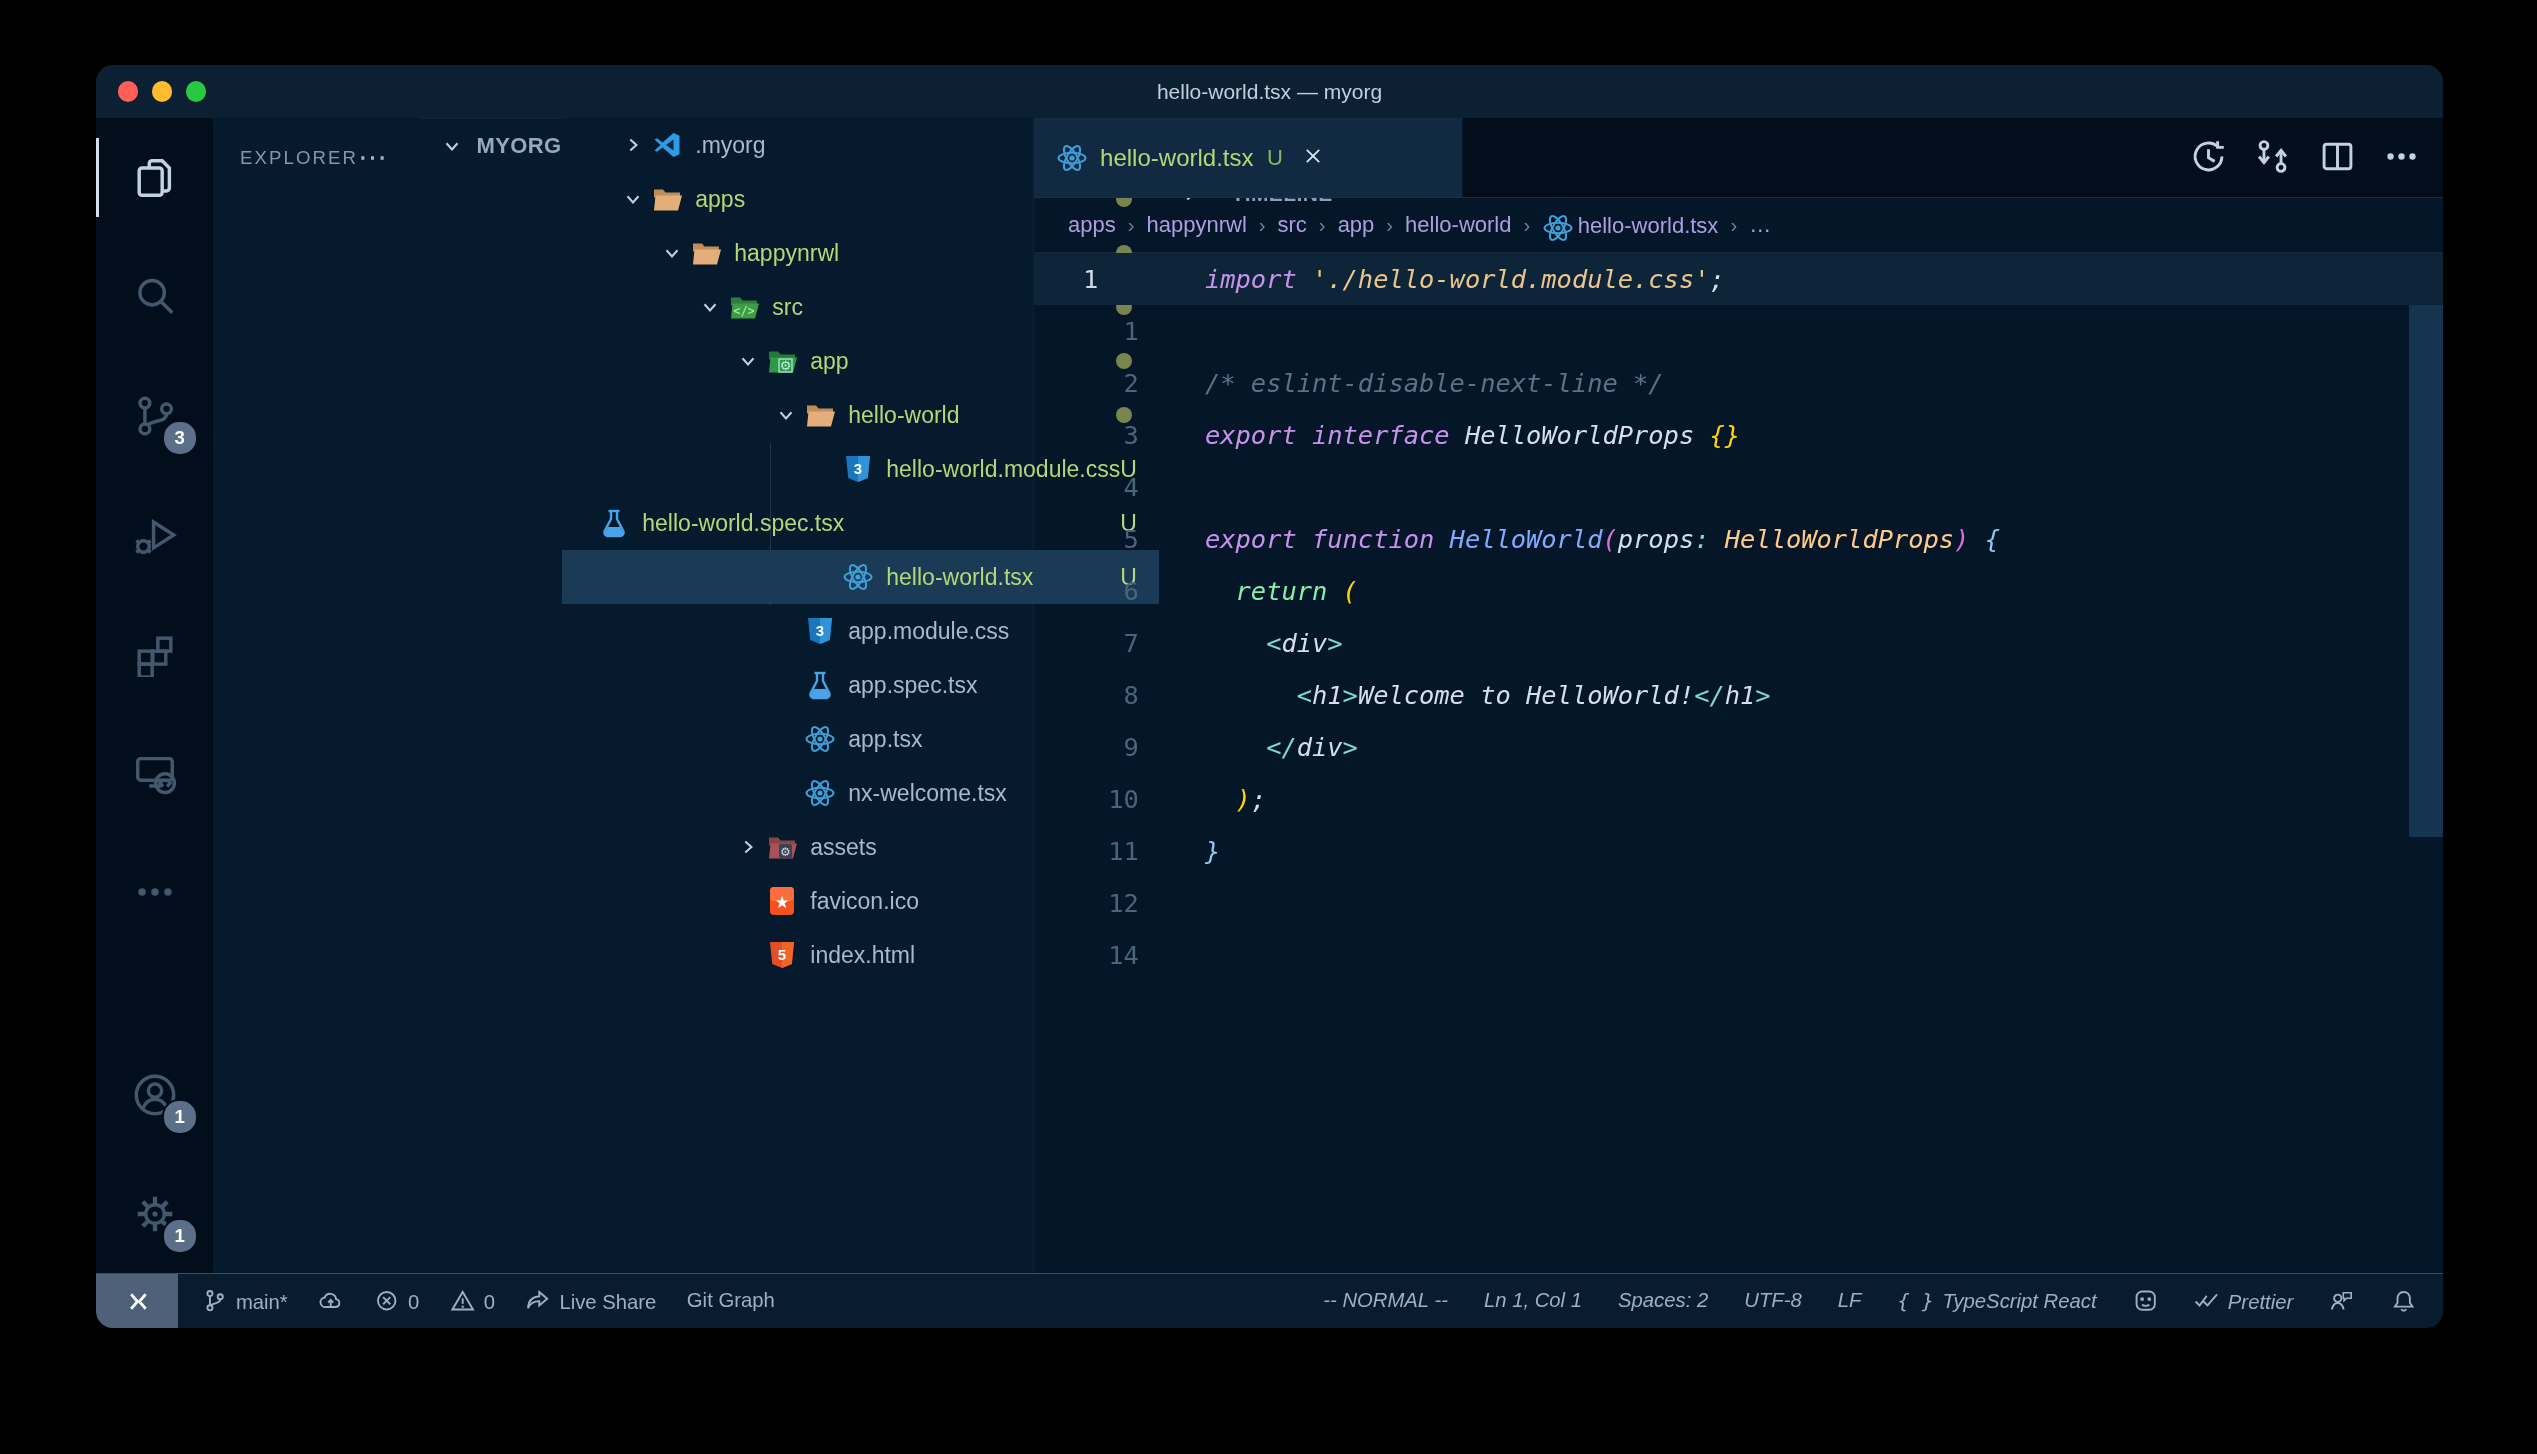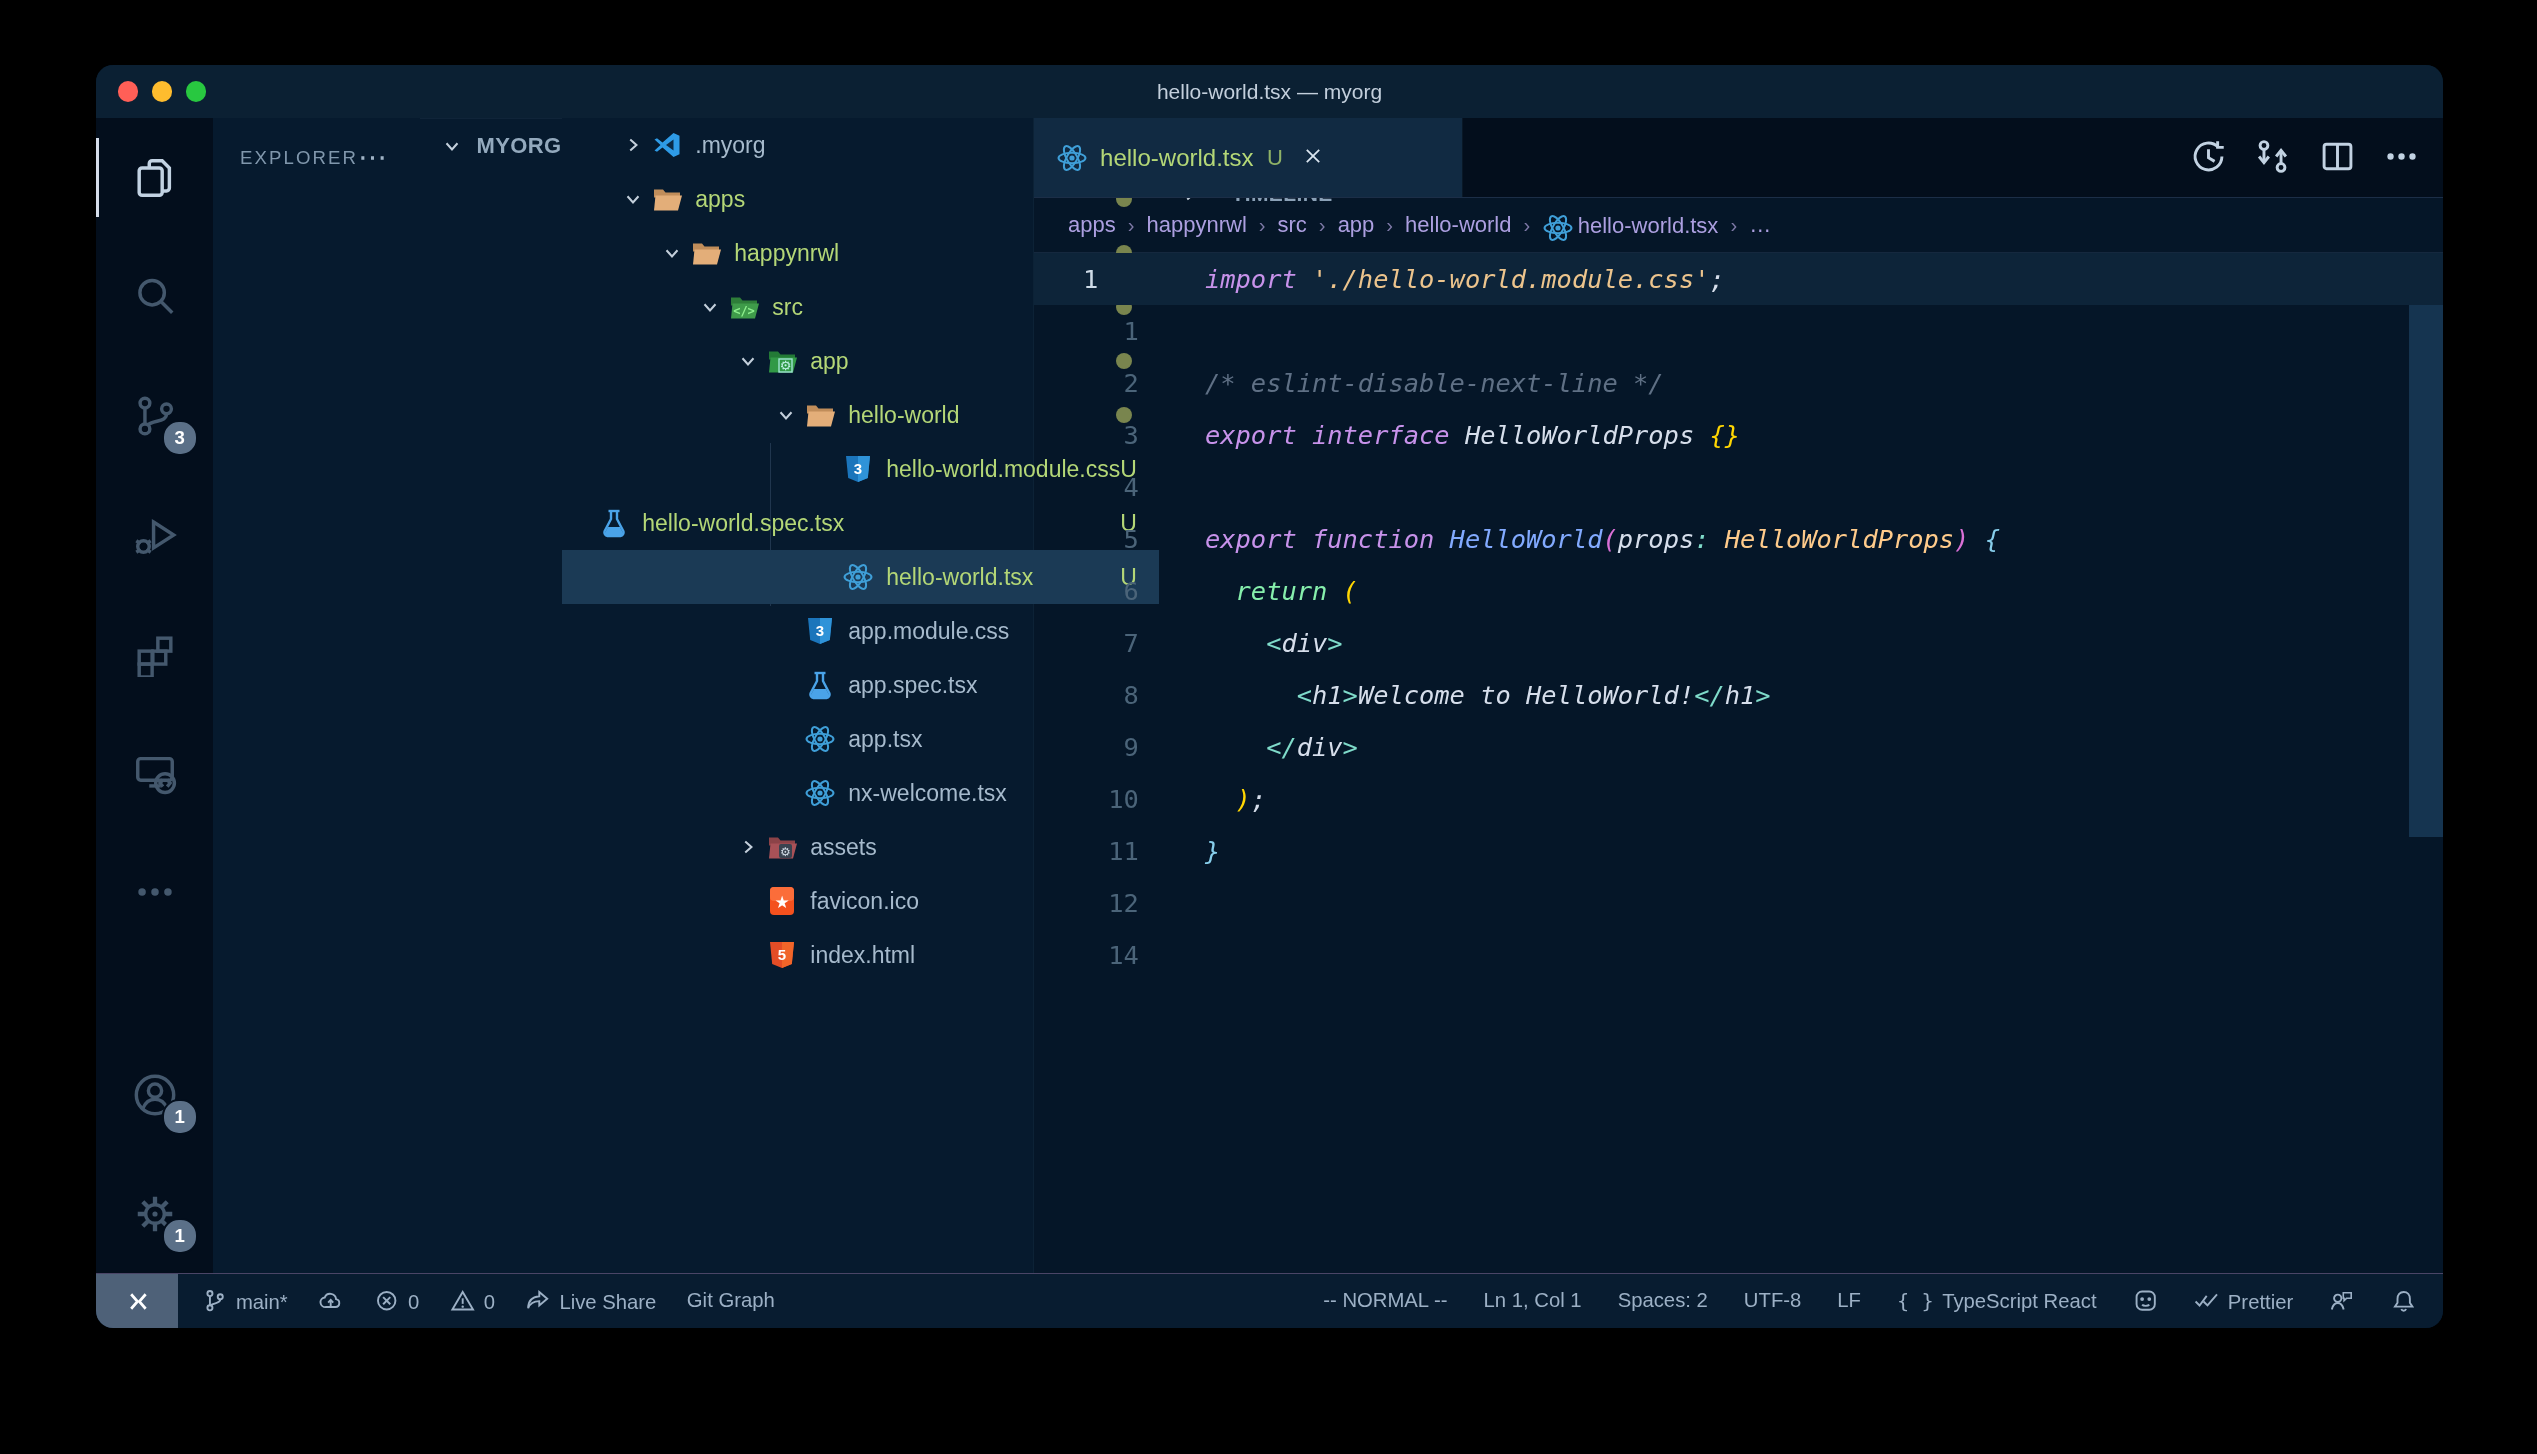--- a/index.html
+++ b/index.html
@@ -79,21 +79,21 @@
   .scroll-slider{position:absolute;right:0;top:3.4px;width:34px;height:581px;background:#1b3f5e;opacity:.75;}
   
   .statusbar{height:54px;flex:none;background:#081c30;border-top:1.7px solid #4a4566;display:flex;
              align-items:center;color:#9cb0c5;font-size:20.3px;}
   .remote-box{width:82px;height:100%;background:#4e6178;color:#fff;display:flex;align-items:center;
               justify-content:center;flex:none;}
   .remote-box svg{width:29px;height:29px;}
   .st-item{display:flex;align-items:flex-end;gap:8.5px;white-space:nowrap;}
   .st-item svg{width:25.4px;height:25.4px;}
   .st-left{display:flex;align-items:center;gap:30.5px;padding-left:24px;}
-  .st-right{margin-left:auto;display:flex;align-items:center;gap:36px;padding-right:27px;}
+  .st-right{margin-left:auto;display:flex;align-items:center;gap:36px;padding-right:27px;font-style:italic;}
   .braces{font-family:"DejaVu Sans Mono",monospace;font-size:20.3px;}
 </style>
 </head>
 <body>
 
 <div class="stage">
   <div class="window">
 
     <div class="titlebar">
       <div class="lights">

